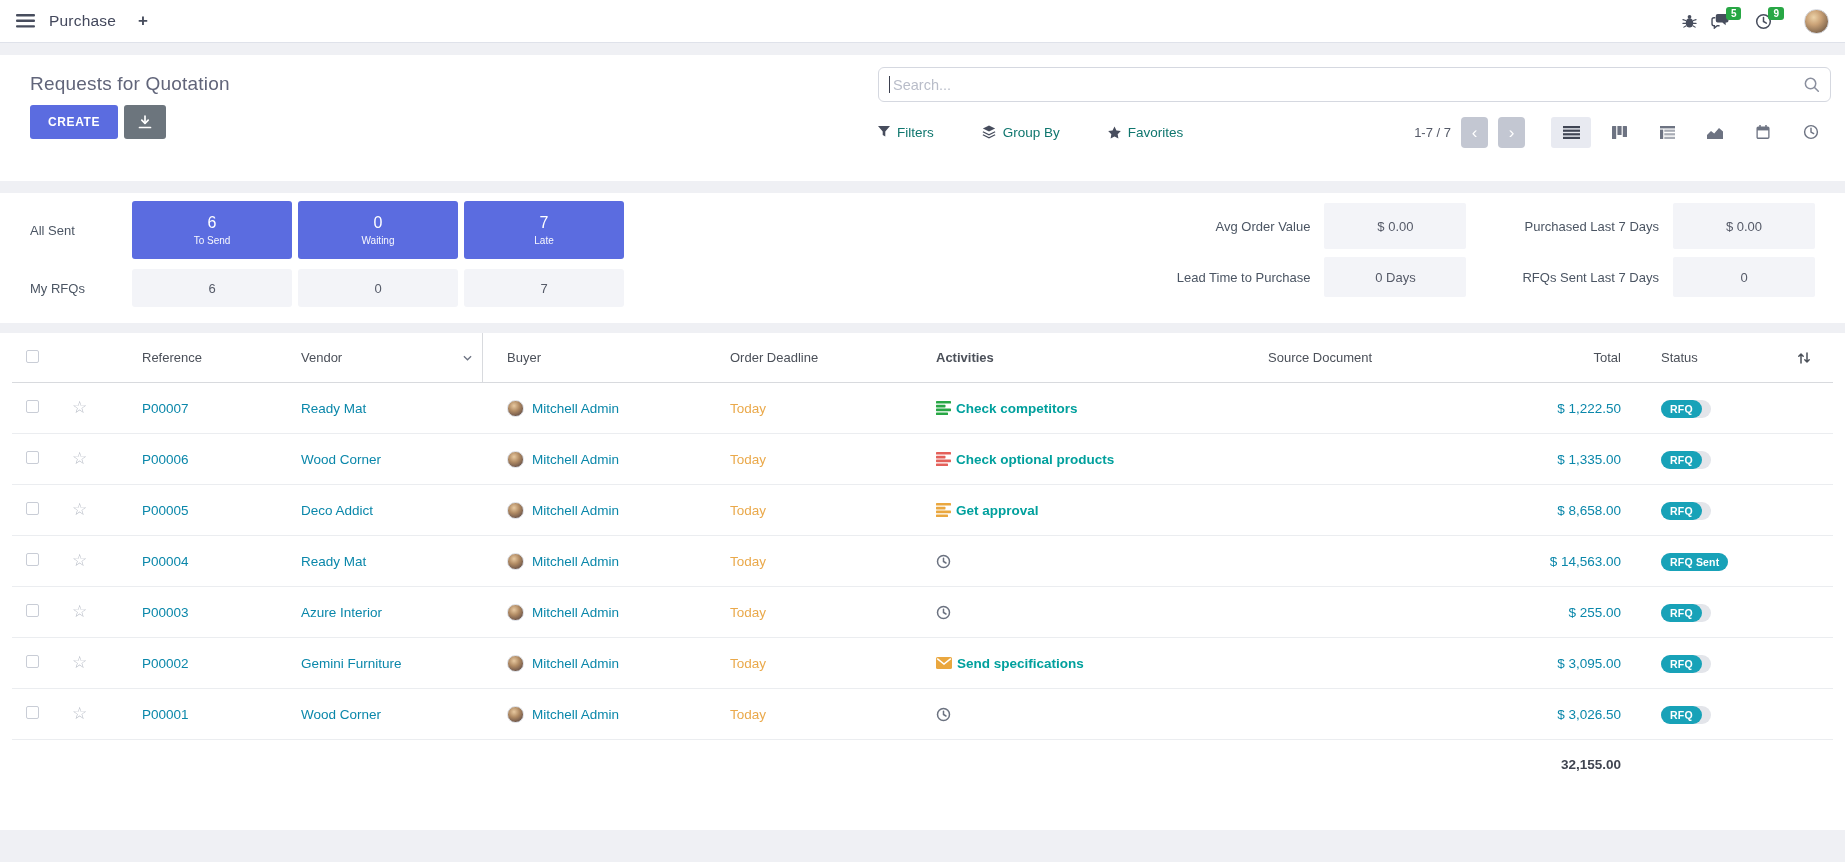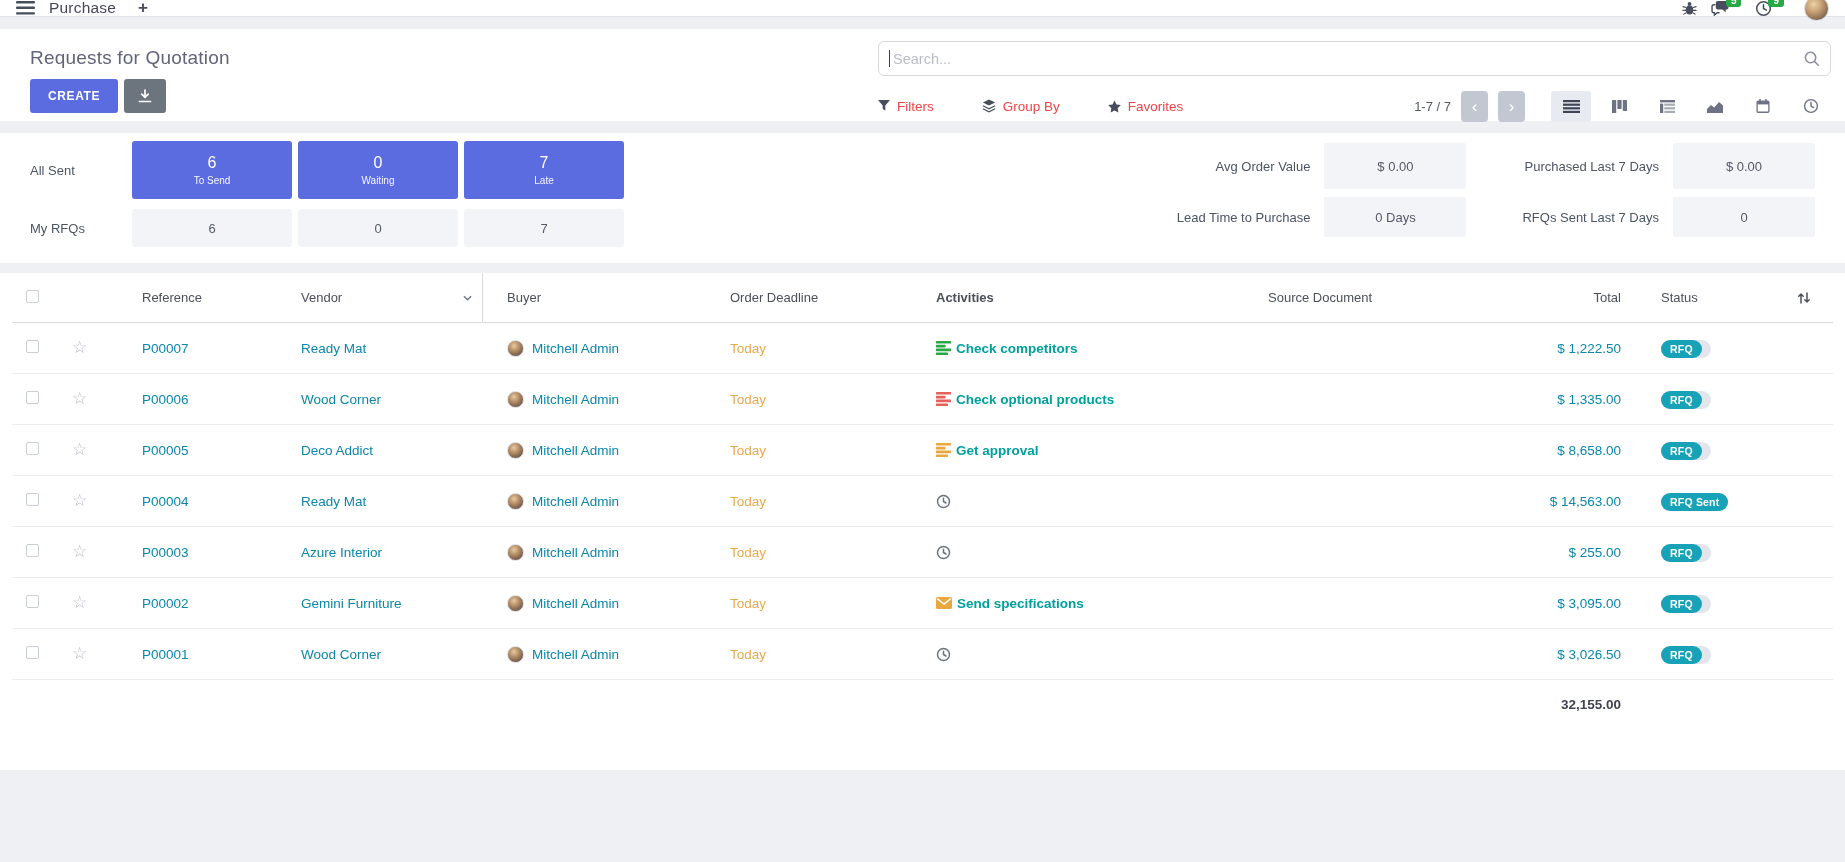--- a/index.html
+++ b/index.html
@@ -11,52 +11,52 @@
     --accent:#5b6ce0;
     --link:#0a87aa;
     --activity:#00a09d;
     --badge:#18a2b8;
     --today:#eaa94b;
     --green:#28a745;
   }
   svg { display:block; }
 
   
-  .topbar { height:17px; background:#fff; border-bottom:1px solid #dfe2ea;
+  .topbar { height:43px; background:#fff; border-bottom:1px solid #dfe2ea;
             display:flex; align-items:center; padding:0 16px; }
   .tb-left { display:flex; align-items:center; gap:14px; }
   .tb-menu { cursor:pointer; }
   .tb-title { font-size:15.5px; color:#43485c; font-weight:500; letter-spacing:.2px; }
   .tb-plus { font-size:17px; color:#474d5d; font-weight:bold; margin-left:8px; cursor:pointer; }
   .tb-right { margin-left:auto; display:flex; align-items:center; gap:6px; }
   .tb-icon { color:#474d5d; padding:2px 4px; cursor:pointer; position:relative; display:flex; align-items:flex-start; }
   .nbadge { background:var(--green); color:#fff; font-size:10px; font-weight:bold;
             padding:1px 5px; border-radius:3px; margin-left:-4px; margin-top:-6px; }
   .avatar-lg { width:25px; height:25px; border-radius:50%; margin-left:10px; cursor:pointer;
     background:radial-gradient(circle at 38% 32%, #ecd2a8 0%, #caa277 35%, #8c7055 70%, #5d4a39 100%);
     border:1px solid #d4d7de; }
 
   .hstrip { height:12px; }
 
   
-  .control-panel { background:#fff; height:92px; padding:10px 14px 0 14px; position:relative; }
+  .control-panel { background:#fff; height:126px; padding:10px 14px 0 14px; position:relative; }
   .cp-title { font-size:19px; color:#61657a; font-weight:500; letter-spacing:.2px; margin:8px 0 10px 16px; }
   .cp-buttons { display:flex; gap:6px; margin-left:16px; }
   .btn-create { background:var(--accent); color:#fff; border:none; font-size:12px; font-weight:bold;
     letter-spacing:.6px; padding:10px 18px; border-radius:3px; cursor:pointer;
     font-family:"Liberation Sans",sans-serif; }
   .btn-export { background:#6c757d; border:none; border-radius:3px; padding:10px 14px; cursor:pointer; }
   .search-wrap { position:absolute; left:878px; top:12px; width:953px; }
   .search-box { height:35px; border:1px solid #d5d8e0; border-radius:6px; background:#fff;
     display:flex; align-items:center; padding:0 10px; }
   .caret { width:1px; height:17px; background:#3b3f4e; margin-right:3px; }
   .search-ph { color:#b9bdc9; font-size:14.5px; flex:1; }
   .filters-row { position:absolute; left:878px; top:58px; width:953px; height:38px;
     display:flex; align-items:center; }
-  .f-item { display:flex; align-items:center; gap:7px; color:#ef4444; font-size:13.5px;
+  .f-item { display:flex; align-items:center; gap:7px; color:#0f766e; font-size:13.5px;
     margin-right:48px; cursor:pointer; }
   .pager { margin-left:auto; display:flex; align-items:center; gap:10px; }
   .pager-text { font-size:13px; color:#555a68; }
   .pg-btn { width:27px; height:31px; background:#c3c7d2; border:none; border-radius:4px; color:#fff;
     font-size:17px; line-height:1; cursor:pointer; display:flex; align-items:center; justify-content:center;
     font-family:"Liberation Sans",sans-serif; }
   .views { display:flex; align-items:center; margin-left:26px; gap:8px; }
   .view-btn { width:40px; height:31px; display:flex; align-items:center; justify-content:center;
     color:#6d7382; cursor:pointer; border-radius:3px; }
   .view-btn.active { background:#e8eaf1; color:#3f4554; }

